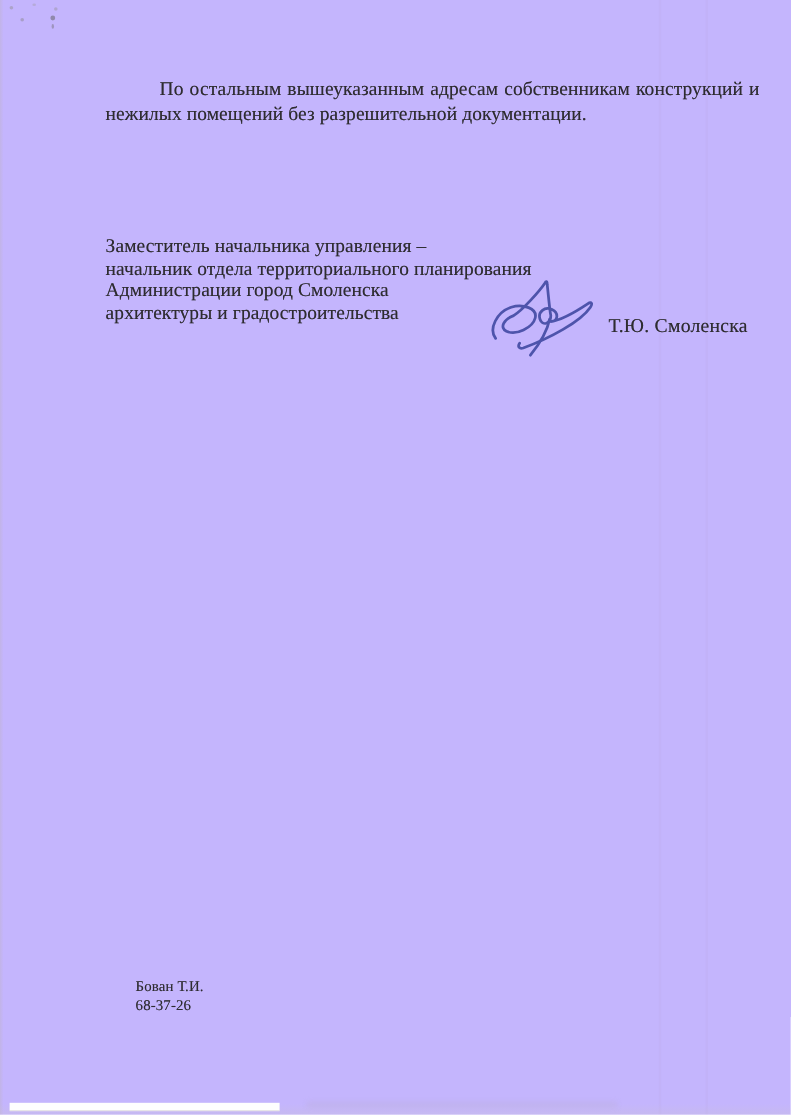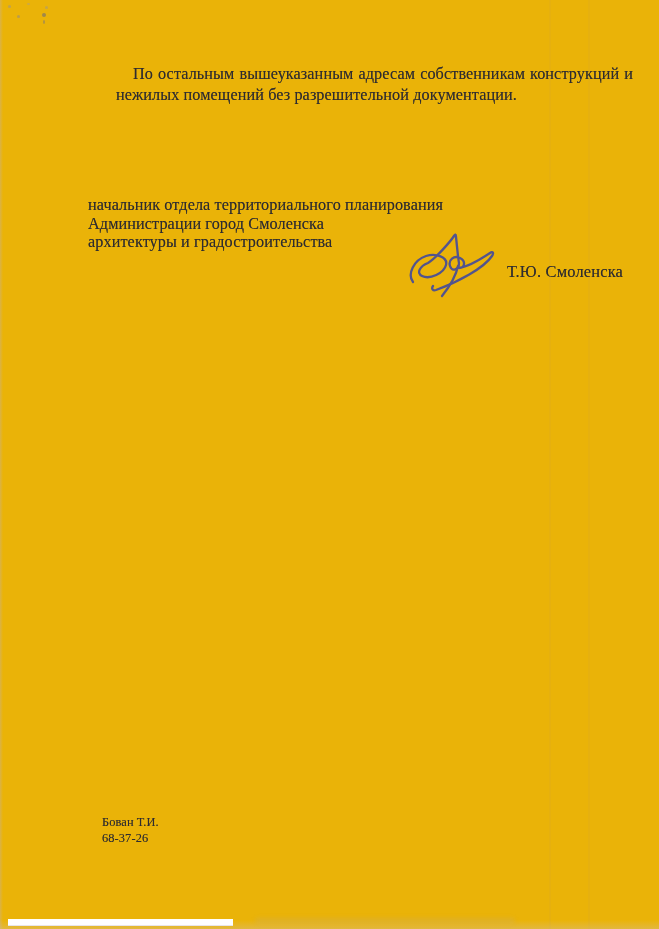--- a/index.html
+++ b/index.html
@@ -1,19 +1,19 @@
 <!DOCTYPE html>
 <html lang="ru"><head>
 <meta charset="utf-8">
 <style>
   html,body{margin:0;padding:0;background:#ffffff;}
   .page{
     position:relative;
     width:659px;height:929px;
-    background:#eab308;
+    background:#c4b5fd;
     overflow:hidden;
     font-family:"Liberation Serif","DejaVu Serif",serif;
     color:#2e2c30;
   }
   
   .edge-left{
     position:absolute;left:0;top:0;width:3px;height:100%;
     background:linear-gradient(to right, rgba(190,178,190,0.35), rgba(190,178,190,0));
   }
   .streak{
@@ -36,21 +36,21 @@
 
   
   .para{
     position:absolute;left:88px;top:64px;width:545px;
     font-size:16.2px;line-height:20.9px;
     letter-spacing:0.1px;
     text-shadow:0 0 0.5px rgba(46,44,48,0.55);
   }
   .para .jline{text-align:justify;text-align-last:justify;}
   .para .jline.indent{text-indent:45px;}
-  .para .lastline{text-align:left;margin-left:28px;}
+  .para .lastline{text-align:left;}
 
   
   .sigblock{
     position:absolute;left:88px;top:196px;width:430px;
     font-size:16.2px;line-height:18.6px;
     letter-spacing:0.1px;
     text-shadow:0 0 0.5px rgba(46,44,48,0.55);
   }
   .signer-name{
     position:absolute;left:507px;top:263px;
@@ -58,21 +58,21 @@
     letter-spacing:0.2px;
     text-shadow:0 0 0.5px rgba(46,44,48,0.55);
     white-space:nowrap;
   }
   .signature-svg{
     position:absolute;left:406px;top:230px;width:96px;height:72px;
   }
 
   
   .footer{
-    position:absolute;left:102px;top:815px;
+    position:absolute;left:113px;top:815px;
     font-size:12.4px;line-height:15.9px;
     letter-spacing:0.1px;
     text-shadow:0 0 0.4px rgba(46,44,48,0.5);
   }
 </style>
 </head>
 <body>
 
 <div class="page">
 
@@ -91,20 +91,21 @@
     <span class="speck" style="left:42px;top:13px;width:4px;height:4px;background:rgba(110,106,118,0.6);"></span>
     <span class="speck" style="left:43px;top:20px;width:2px;height:4px;background:rgba(120,116,128,0.5);"></span>
   </div>
 
   <div class="para">
     <div class="jline indent">По остальным вышеуказанным адресам собственникам конструкций и</div>
     <div class="lastline">нежилых помещений без разрешительной документации.</div>
   </div>
 
   <div class="sigblock">
+    <div>Заместитель начальника управления –</div>
     <div>начальник отдела территориального планирования</div>
     <div>Администрации город Смоленска</div>
     <div>архитектуры и градостроительства</div>
   </div>
 
   <svg class="signature-svg" viewBox="0 0 96 72">
     <g fill="none" stroke="#3e47a0" stroke-width="2.3" stroke-linecap="round" stroke-linejoin="round" opacity="0.88">
       <path d="M 7,52
                C 1,44 8,30 20,26
                C 30,23 42,27 40,35

